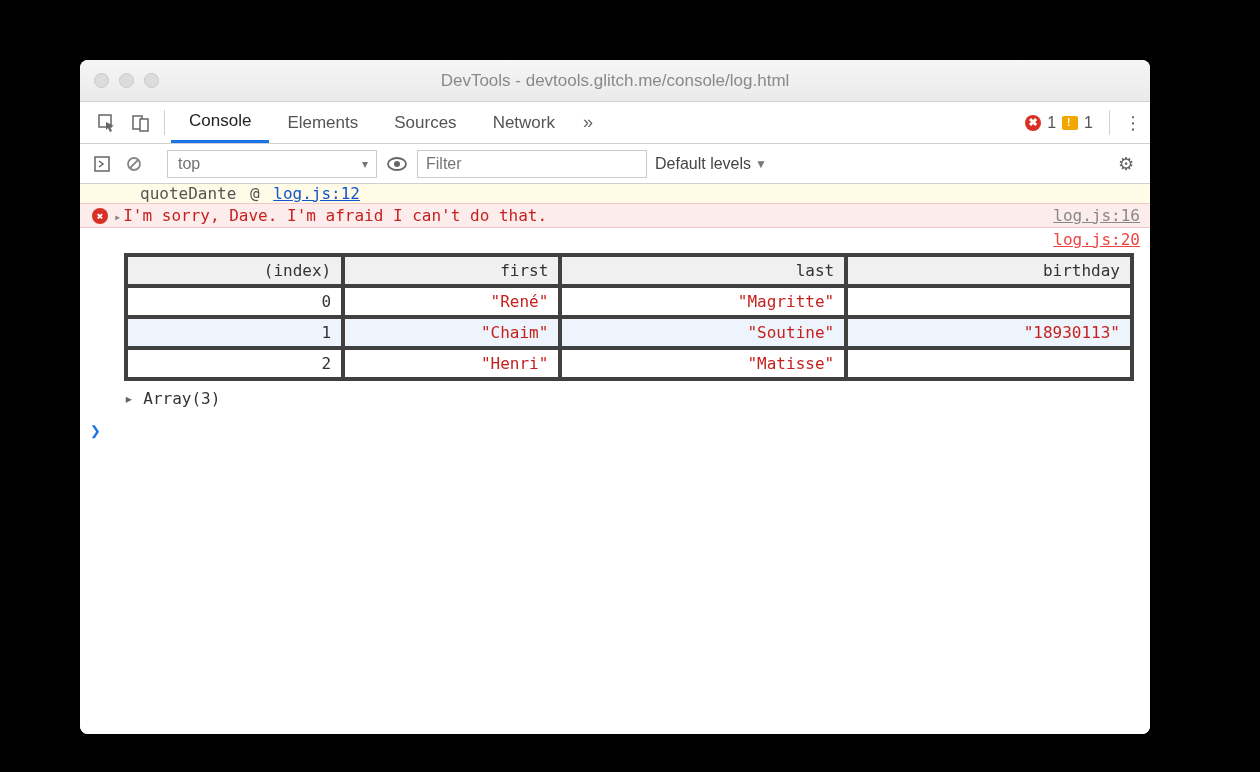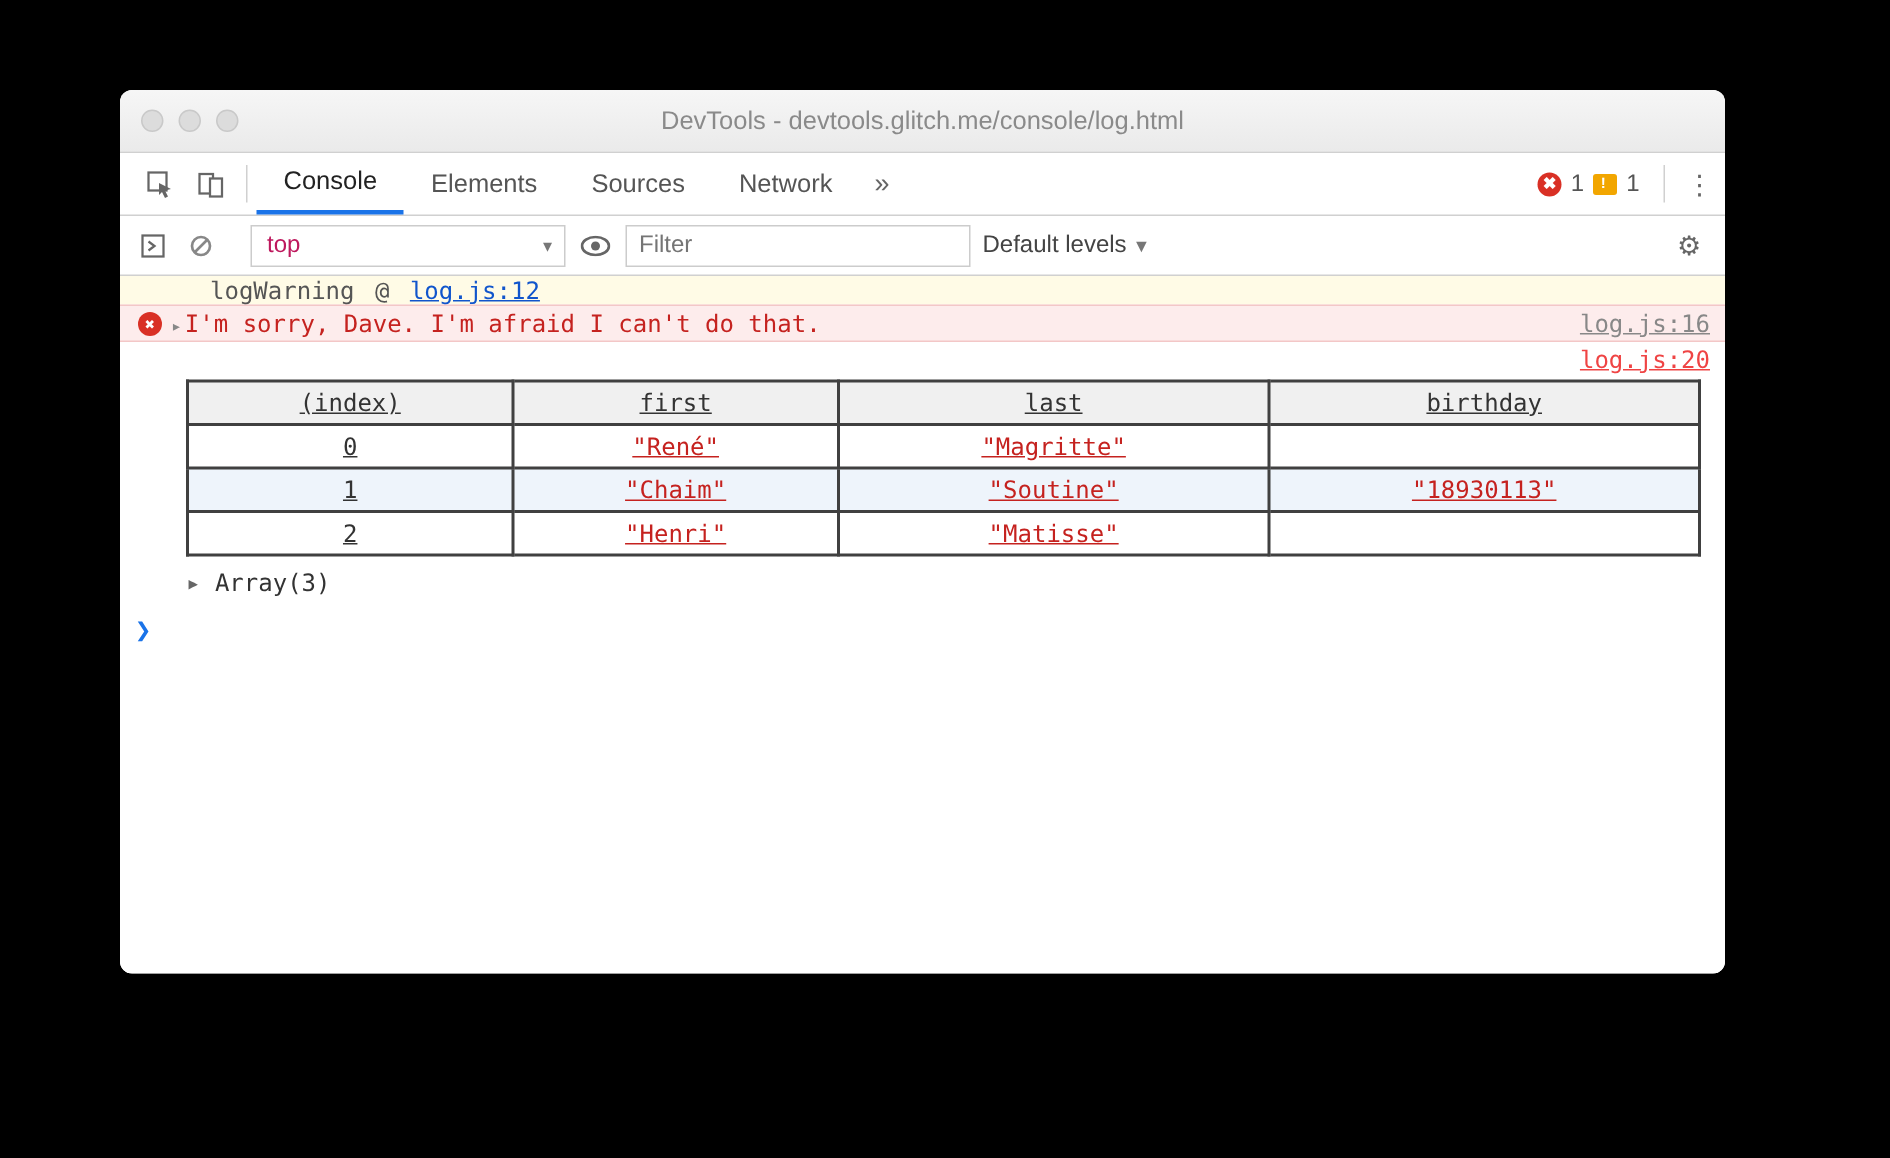--- a/index.html
+++ b/index.html
@@ -11,21 +11,21 @@
     color: #333;
     width: 1260px;
     height: 772px;
     position: relative;
   }
   .window {
     position: absolute;
     left: 80px;
     top: 60px;
     width: 1070px;
-    height: 589px;
+    height: 674px;
     background: #fff;
     border-radius: 8px;
     box-shadow: 0 20px 60px rgba(0,0,0,0.5);
     overflow: hidden;
     display: flex;
     flex-direction: column;
   }
   .titlebar {
     height: 42px;
     background: linear-gradient(#f6f6f6, #eaeaea);
@@ -71,21 +71,21 @@
   .kebab { display:flex;align-items:center;justify-content:center;width:34px;color:#666;font-size:18px;letter-spacing:0; }
   .toolbar {
     height: 40px; border-bottom:1px solid #d0d0d0;
     display:flex; align-items:center; gap:8px;
     padding: 0 10px;
   }
   .tb-ico { width:24px;color:#666;display:flex;align-items:center;justify-content:center; }
   .context {
     border:1px solid #ccc; background:#fff; height:28px;
     display:flex;align-items:center; padding:0 24px 0 10px;
-    font-size:16px; color:#be185d; position:relative; min-width:210px;
+    font-size:16px; color:#737373; position:relative; min-width:210px;
   }
   .context::after{content:"▾";position:absolute;right:8px;color:#777;font-size:12px;}
   .filter {
     border:1px solid #ccc; height:28px; padding:0 8px;
     font-size:16px; color:#888; background:#fff; min-width:230px;
   }
   .levels { font-size:16px; color:#444; display:flex;align-items:center;gap:4px; }
   .gear { display:flex;align-items:center;justify-content:center;width:28px;color:#666;font-size:18px; }
 
   .logarea {
@@ -103,22 +103,22 @@
   .errrow .msg{color:#c5221f;}
   .trace { padding-left:60px; color:#555; background:#fffbe6; }
   .trace a, .row .msg a { color:#1155cc; text-decoration:underline; }
   .tabletop { display:flex; justify-content:flex-end; padding:2px 10px 0 0; }
   .tabletop .src{color:#ef4444;text-decoration:underline;}
   table.contable {
     border-collapse:collapse; margin:4px 0 4px 44px;
     width: calc(100% - 60px);
   }
   table.contable th, table.contable td {
-    border:2px solid #404040; padding:4px 10px; text-align:center;
-    font-family: Menlo, Consolas, monospace; font-size:16px;text-decoration:underline;
+    border:4px solid #404040; padding:4px 10px; text-align:right;
+    font-family: Menlo, Consolas, monospace; font-size:16px;
   }
   table.contable th { background:#f0f0f0; font-weight:normal; }
   table.contable tr.alt td { background:#eef4fb; }
   .strv { color:#c5221f; }
   .arraylabel { padding:4px 10px 6px 44px; }
   .arraylabel::before{content:"▸ ";color:#666;}
   .prompt { padding:6px 10px; color:#1a73e8; font-size:18px; }
   .tri { color:#888; font-size:12px; margin-right:2px;}
   .warn-tri{
     width:0;height:0;border-left:8px solid transparent;border-right:8px solid transparent;border-bottom:14px solid #f2a600;display:inline-block;vertical-align:middle;
@@ -195,21 +195,21 @@
       <span style="font-size:12px;color:#777">▼</span>
     </div>
     <div class="spacer"></div>
     <div class="sep" style="margin:6px 2px"></div>
     <div class="gear">⚙</div>
   </div>
 
   <div class="logarea">
 
     <div class="trace">
-      <span>logWarning</span>
+      <span>quoteDante</span>
       <span style="padding:0 4px">@</span>
       <a>log.js:12</a>
     </div>
 
     <div class="row errrow">
       <div class="gutter">
           <span class="errbadge">✖</span>
         </div>
       <div class="msg"><span class="tri">▸</span><span>I'm sorry, Dave. I'm afraid I can't do that.</span></div>
       <div class="src">log.js:16</div>

